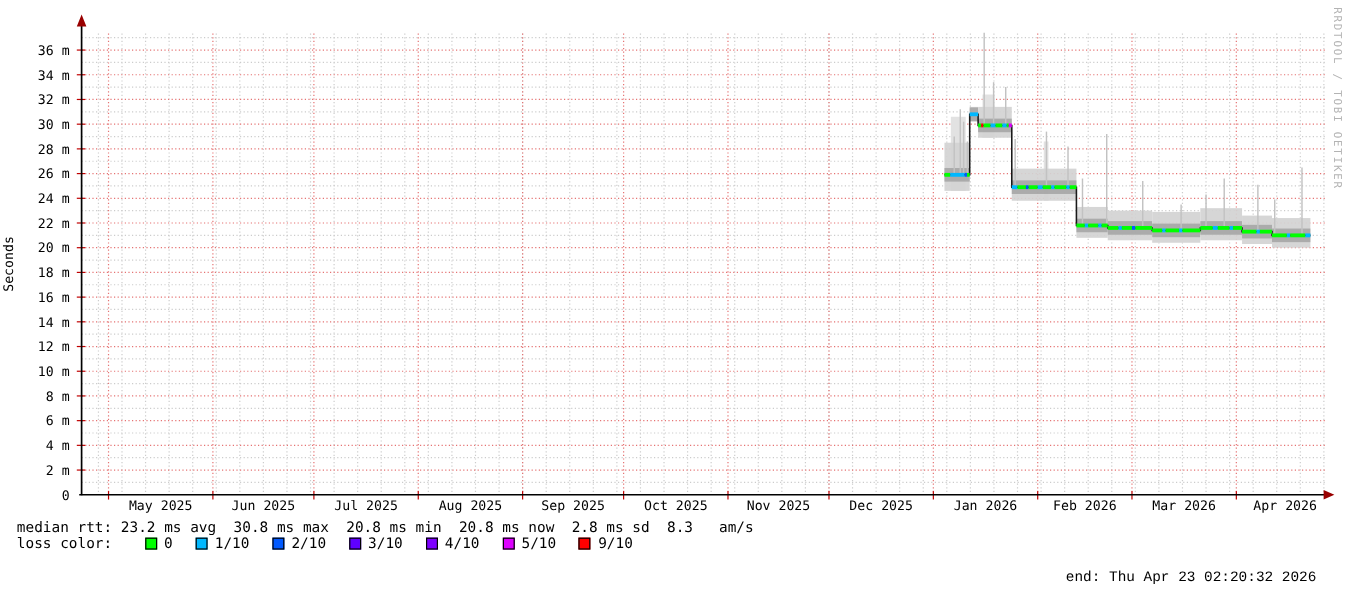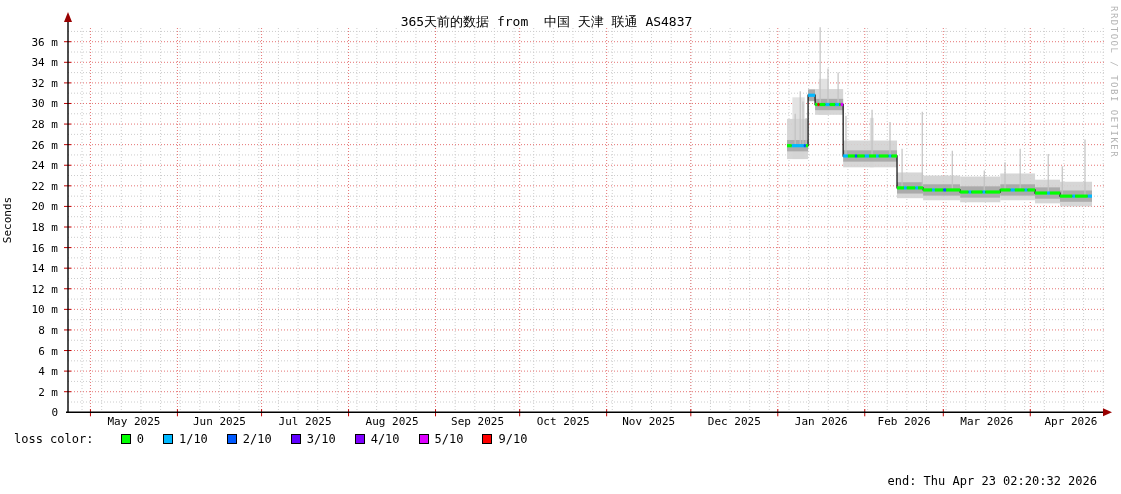--- a/index.html
+++ b/index.html
@@ -16,32 +16,31 @@
   .chart-svg { position:absolute; left:0; top:0; }
   .stats { position:absolute; left:14px; top:432px; font-size:12px; line-height:14px; }
   .statline { white-space:pre; height:14px; }
   .loss-items { display:inline;padding-left:20px; }
   .loss-item { display:inline-block; margin-right:19px; white-space:pre; }
   .loss-box {
     display:inline-block; width:10px; height:10px; border:1px solid #000;
     vertical-align:-1px; margin-right:6px;
   }
   .endtime {
-    position:absolute; right:24px; top:474px; font-size:12px; white-space:pre;
+    position:absolute; right:24px; top:474px; font-size:12px; white-space:pre;font-family:Liberation Mono, monospace;
   }
   .watermark {
     position:absolute; right:2px; top:6px; writing-mode:vertical-rl;
     font-size:9px; color:#b3b3b3; letter-spacing:1.5px; white-space:pre;
   }
 </style>
 </head>
 <body>
 
 <div class="canvas">
-  <div class="title">365天前的数据 from  中国 天津 联通 AS4837</div>
 
   <svg id="chart" class="chart-svg" width="1121" height="430" viewBox="0 0 1121 430">
       <g>
         <line x1="68" y1="402.00600000000003" x2="1104" y2="402.00600000000003" stroke="#cccccc" stroke-width="1" stroke-dasharray="1,2"></line>
         <line x1="68" y1="381.418" x2="1104" y2="381.418" stroke="#cccccc" stroke-width="1" stroke-dasharray="1,2"></line>
         <line x1="68" y1="360.83000000000004" x2="1104" y2="360.83000000000004" stroke="#cccccc" stroke-width="1" stroke-dasharray="1,2"></line>
         <line x1="68" y1="340.242" x2="1104" y2="340.242" stroke="#cccccc" stroke-width="1" stroke-dasharray="1,2"></line>
         <line x1="68" y1="319.654" x2="1104" y2="319.654" stroke="#cccccc" stroke-width="1" stroke-dasharray="1,2"></line>
         <line x1="68" y1="299.06600000000003" x2="1104" y2="299.06600000000003" stroke="#cccccc" stroke-width="1" stroke-dasharray="1,2"></line>
         <line x1="68" y1="278.478" x2="1104" y2="278.478" stroke="#cccccc" stroke-width="1" stroke-dasharray="1,2"></line>
@@ -313,18 +312,19 @@
       <g>
         <line x1="68" y1="412.8" x2="68" y2="20" stroke="#000000" stroke-width="1.4"></line>
         <line x1="66" y1="412.3" x2="1105" y2="412.3" stroke="#000000" stroke-width="1.4"></line>
         <polygon points="68,12 64,22 72,22" fill="#990000"></polygon>
         <polygon points="1112,412.3 1103,408.3 1103,416.3" fill="#990000"></polygon>
       </g>
       <text x="11" y="220" transform="rotate(-90 11 220)" text-anchor="middle" font-size="11" fill="#000">Seconds</text>
     </svg>
 
   <div class="stats">
+    <div class="statline">median rtt: 23.2 ms avg  30.8 ms max  20.8 ms min  20.8 ms now  2.8 ms sd  8.3   am/s</div>
     <div class="statline"><span>loss color: </span><span id="loss-items" class="loss-items"><span class="loss-item"><span class="loss-box" style="background: rgb(0, 255, 0);"></span><span>0</span></span><span class="loss-item"><span class="loss-box" style="background: rgb(0, 184, 255);"></span><span>1/10</span></span><span class="loss-item"><span class="loss-box" style="background: rgb(0, 89, 255);"></span><span>2/10</span></span><span class="loss-item"><span class="loss-box" style="background: rgb(95, 0, 255);"></span><span>3/10</span></span><span class="loss-item"><span class="loss-box" style="background: rgb(126, 0, 255);"></span><span>4/10</span></span><span class="loss-item"><span class="loss-box" style="background: rgb(221, 0, 255);"></span><span>5/10</span></span><span class="loss-item"><span class="loss-box" style="background: rgb(255, 0, 0);"></span><span>9/10</span></span></span></div>
   </div>
 
   <div class="endtime">end: Thu Apr 23 02:20:32 2026</div>
   <div class="watermark">RRDTOOL / TOBI OETIKER</div>
 </div>
 
 </body></html>

